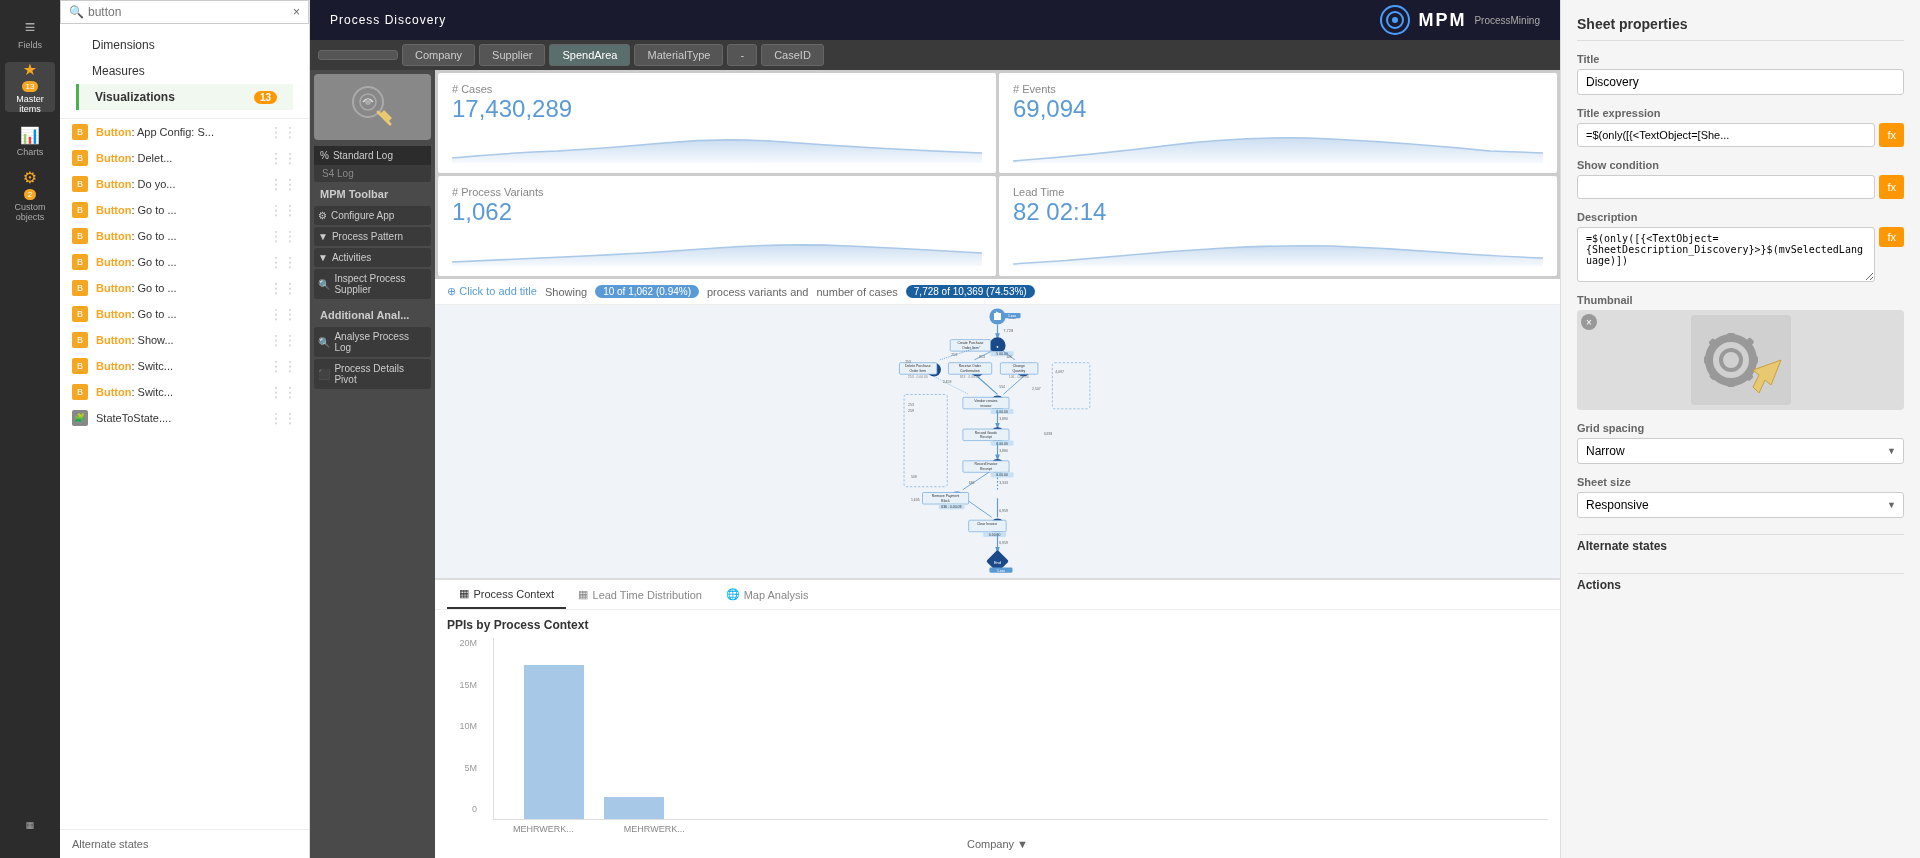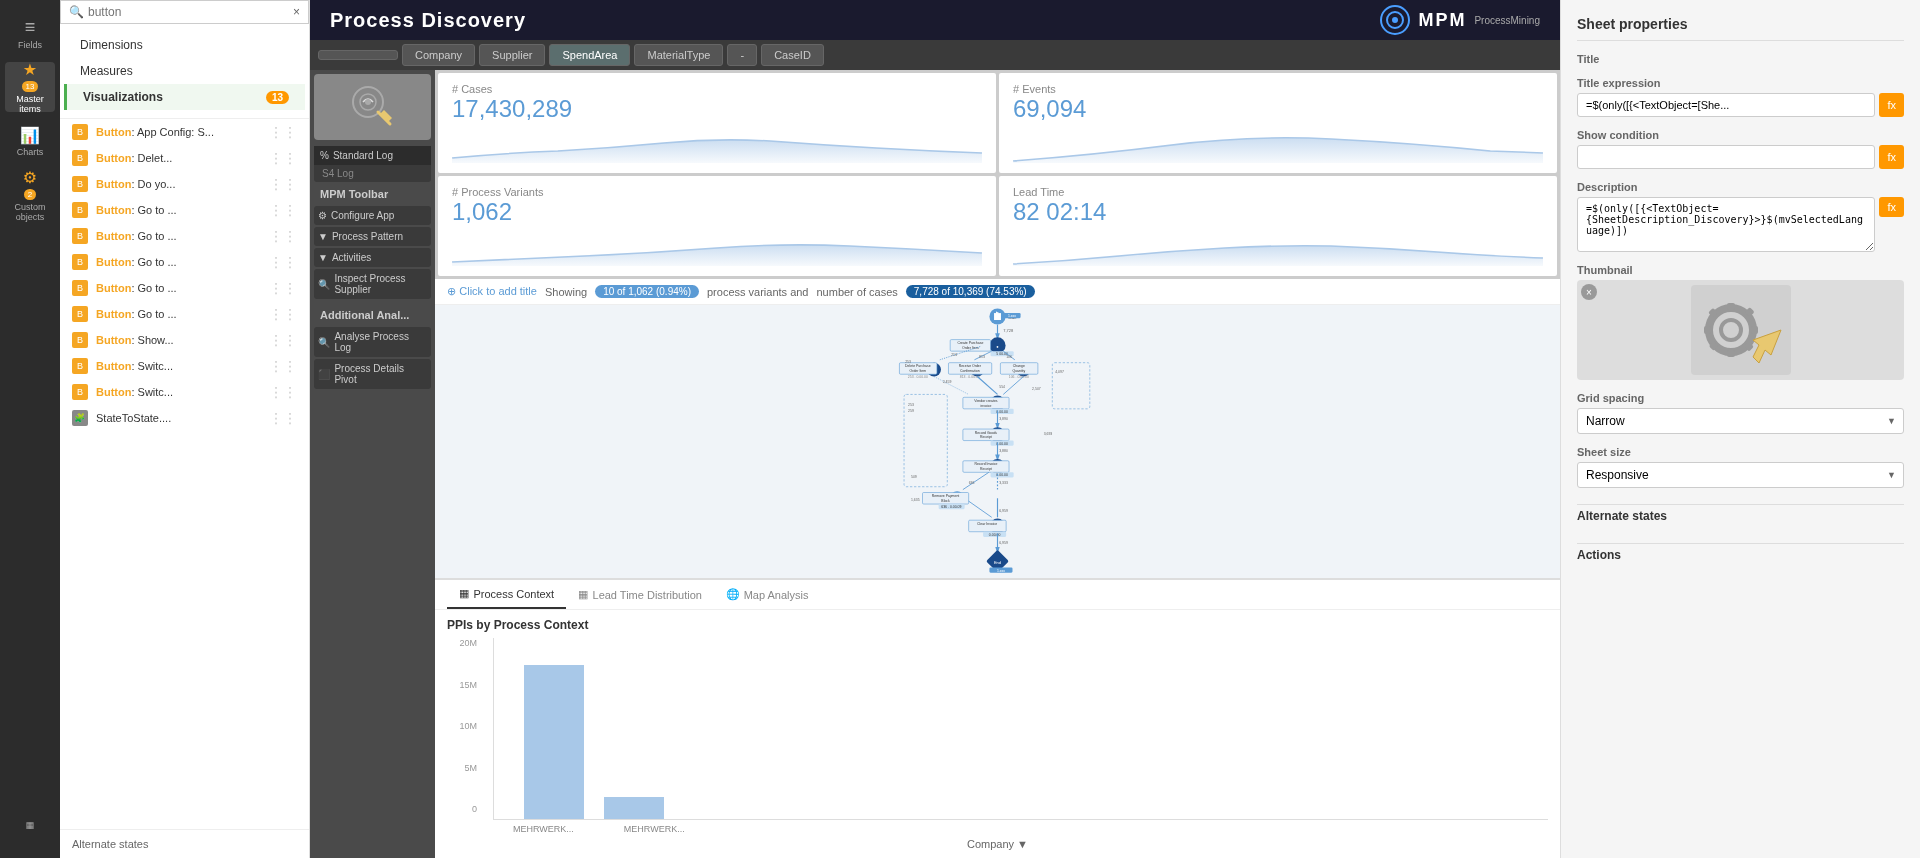--- a/index.html
+++ b/index.html
@@ -2,21 +2,21 @@
 <html><head>
   <meta charset="utf-8">
   <style>
     * { box-sizing: border-box; margin: 0; padding: 0; }
     body { font-family: 'Segoe UI', Arial, sans-serif; font-size: 12px; background: #f0f0f0; overflow: hidden; width: 1920px; height: 858px; display: flex; }
 
     
     .left-panel { width: 250px; background: #fff; display: flex; flex-direction: column; border-right: 1px solid #ddd; flex-shrink: 0; }
     .search-bar { display: flex; align-items: center; background: #fff; border: 1px solid #ccc; margin: 0; padding: 4px 8px; }
     .search-bar input { border: none; outline: none; width: 100%; font-size: 12px; }
-    .nav-section { padding: 8px 4px; border-bottom: 1px solid #eee; text-align: right; }
+    .nav-section { padding: 8px 16px; border-bottom: 1px solid #eee; text-align: right; }
     .nav-item { padding: 6px 16px; cursor: pointer; color: #333; font-size: 12px; display: flex; align-items: center; justify-content: space-between; }
     .nav-item.active { border-left: 3px solid #4caf50; background: #f0f8f0; font-weight: bold; }
     .badge { background: #ff9800; color: #fff; border-radius: 10px; padding: 1px 6px; font-size: 10px; }
     .list-item { padding: 5px 12px; display: flex; align-items: center; gap: 8px; cursor: pointer; font-size: 11px; color: #333; }
     .list-item-icon { width: 16px; height: 16px; background: #f5a623; border-radius: 2px; display: flex; align-items: center; justify-content: center; color: #fff; font-size: 9px; flex-shrink: 0; }
     .list-item-icon.puzzle { background: #888; }
     .list-item-label { flex: 1; overflow: hidden; text-overflow: ellipsis; white-space: nowrap; }
     .list-item-label span { color: #f5a623; font-weight: bold; }
     .drag-handle { color: #ccc; font-size: 14px; cursor: grab; margin-left: auto; }
     .left-footer { padding: 8px 12px; border-top: 1px solid #eee; font-size: 11px; color: #666; }
@@ -26,21 +26,21 @@
     .icon-sidebar-item { width: 50px; height: 50px; display: flex; flex-direction: column; align-items: center; justify-content: center; cursor: pointer; color: #aaa; font-size: 9px; gap: 2px; border-radius: 4px; }
     .icon-sidebar-item.active { background: #444; color: #fff; }
     .icon-sidebar-item .icon-symbol { font-size: 18px; }
     .icon-badge { background: #f5a623; color: #fff; border-radius: 8px; font-size: 8px; padding: 1px 4px; }
 
     
     .main-content { flex: 1; display: flex; flex-direction: column; background: #e8e8e8; overflow: hidden; }
 
     
     .top-bar { background: #1a1a2e; color: #fff; padding: 0 20px; display: flex; align-items: center; height: 40px; flex-shrink: 0; }
-    .top-bar-title { font-size: 20px; font-weight: 700; letter-spacing: 1px; flex: 1; }
+    .top-bar-title { font-size: 12px; font-weight: 400; letter-spacing: 1px; flex: 1; }
     .top-bar-logo { display: flex; align-items: center; gap: 8px; }
     .logo-circle { width: 30px; height: 30px; border-radius: 50%; border: 2px solid #4a9eff; display: flex; align-items: center; justify-content: center; color: #4a9eff; font-size: 10px; font-weight: bold; }
     .logo-text { font-size: 18px; font-weight: bold; letter-spacing: 2px; }
 
     
     .filter-bar { background: #3a3a3a; display: flex; gap: 4px; padding: 4px 8px; flex-shrink: 0; align-items: center; }
     .filter-chip { background: #555; color: #ccc; border-radius: 3px; padding: 4px 12px; font-size: 11px; cursor: pointer; border: 1px solid #666; }
     .filter-chip.active { background: #4a4a4a; color: #fff; }
 
     
@@ -549,20 +549,21 @@
       </div>
     </div>
   </div>
 </div>
 
 <div class="right-panel">
   <div class="right-panel-title">Sheet properties</div>
 
   <div class="form-group">
     <label class="form-label">Title</label>
+    <input class="form-input" type="text" value="Discovery" style="">
   </div>
 
   <div class="form-group">
     <label class="form-label">Title expression</label>
     <div class="form-input-with-btn">
       <input type="text" style="flex: 1 1 0%; border: 1px solid rgb(204, 204, 204); border-radius: 3px; padding: 5px 8px; font-size: 11px;" value="=$(only([{&lt;TextObject=[She...">
       <button class="fx-btn">fx</button>
     </div>
   </div>
 

